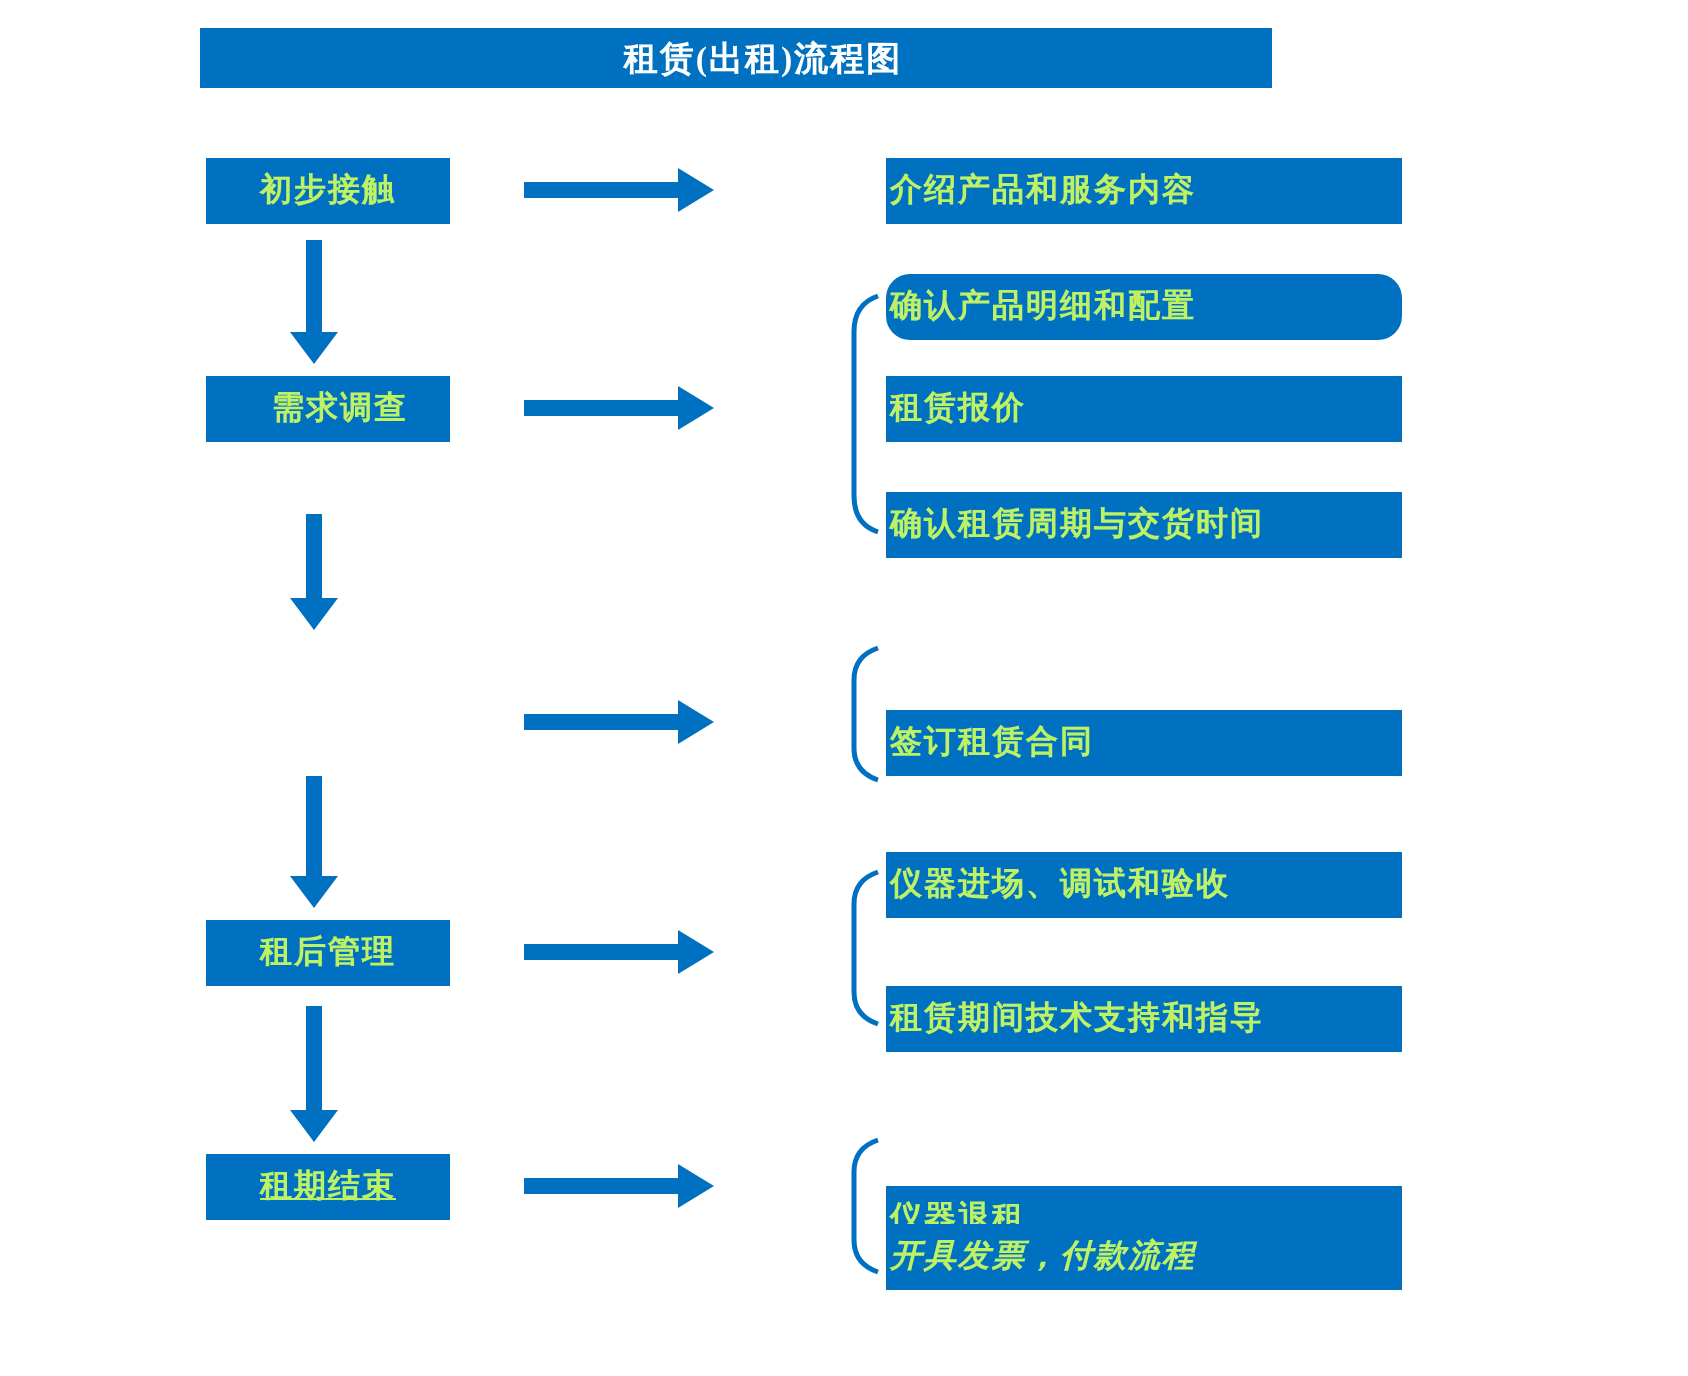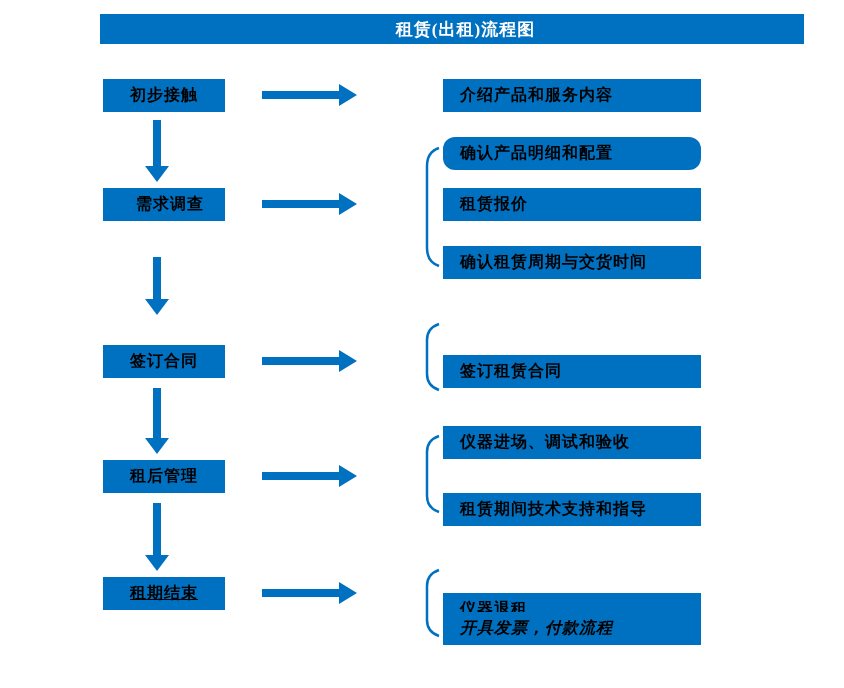--- a/index.html
+++ b/index.html
@@ -8,64 +8,63 @@
   .canvas {
     position: relative;
     width: 844px;
     height: 688px;
     background: #ffffff;
     overflow: hidden;
   }
   .title-bar {
     position: absolute;
     left: 100px; top: 14px;
-    width: 704px; height: 30px;
+    width: 536px; height: 30px;
     background: #0070C0;
     color: #ffffff;
     font-weight: bold;
     font-size: 17px;
     letter-spacing: 1px;
     display: flex; align-items: center; justify-content: center; padding-left: 27px;
   }
   .box {
     position: absolute;
     background: #0070C0;
-    color: #000000;
+    color: #bef264;
     font-weight: bold;
     font-size: 16px;
     height: 33px;
     display: flex; align-items: center;
     letter-spacing: 1px;
   }
   .stage {
     left: 103px;
     width: 122px;
     justify-content: center;
   }
   .detail {
     left: 443px;
     width: 258px;
     justify-content: flex-start;
-    padding-left: 17px;
+    padding-left: 2px;
   }
   .icon { position: absolute; display: block; }
   .h-arrow { left: 262px; width: 95px; height: 22px; }
   .v-arrow { left: 145px; width: 24px; }
   .brace { left: 424px; width: 16px; }
 </style>
 </head>
 <body>
 
 <div class="canvas">
 
   <div class="title-bar">租赁(出租)流程图</div>
 
   <div class="box stage" style="top:79px;">初步接触</div>
   <div class="box stage" style="top:188px;padding-left:12px;">需求调查</div>
-  <div class="box stage" style="top:345px;">签订合同</div>
   <div class="box stage" style="top:460px;">租后管理</div>
   <div class="box stage" style="top:577px;text-decoration:underline;">租期结束</div>
 
   <svg class="icon v-arrow" style="top:120px;" width="24" height="62" viewBox="0 0 24 62">
     <polygon points="8,0 16,0 16,46 24,46 12,62 0,46 8,46" fill="#0070C0"></polygon>
   </svg>
   <svg class="icon v-arrow" style="top:257px;" width="24" height="58" viewBox="0 0 24 58">
     <polygon points="8,0 16,0 16,42 24,42 12,58 0,42 8,42" fill="#0070C0"></polygon>
   </svg>
   <svg class="icon v-arrow" style="top:388px;" width="24" height="66" viewBox="0 0 24 66">

